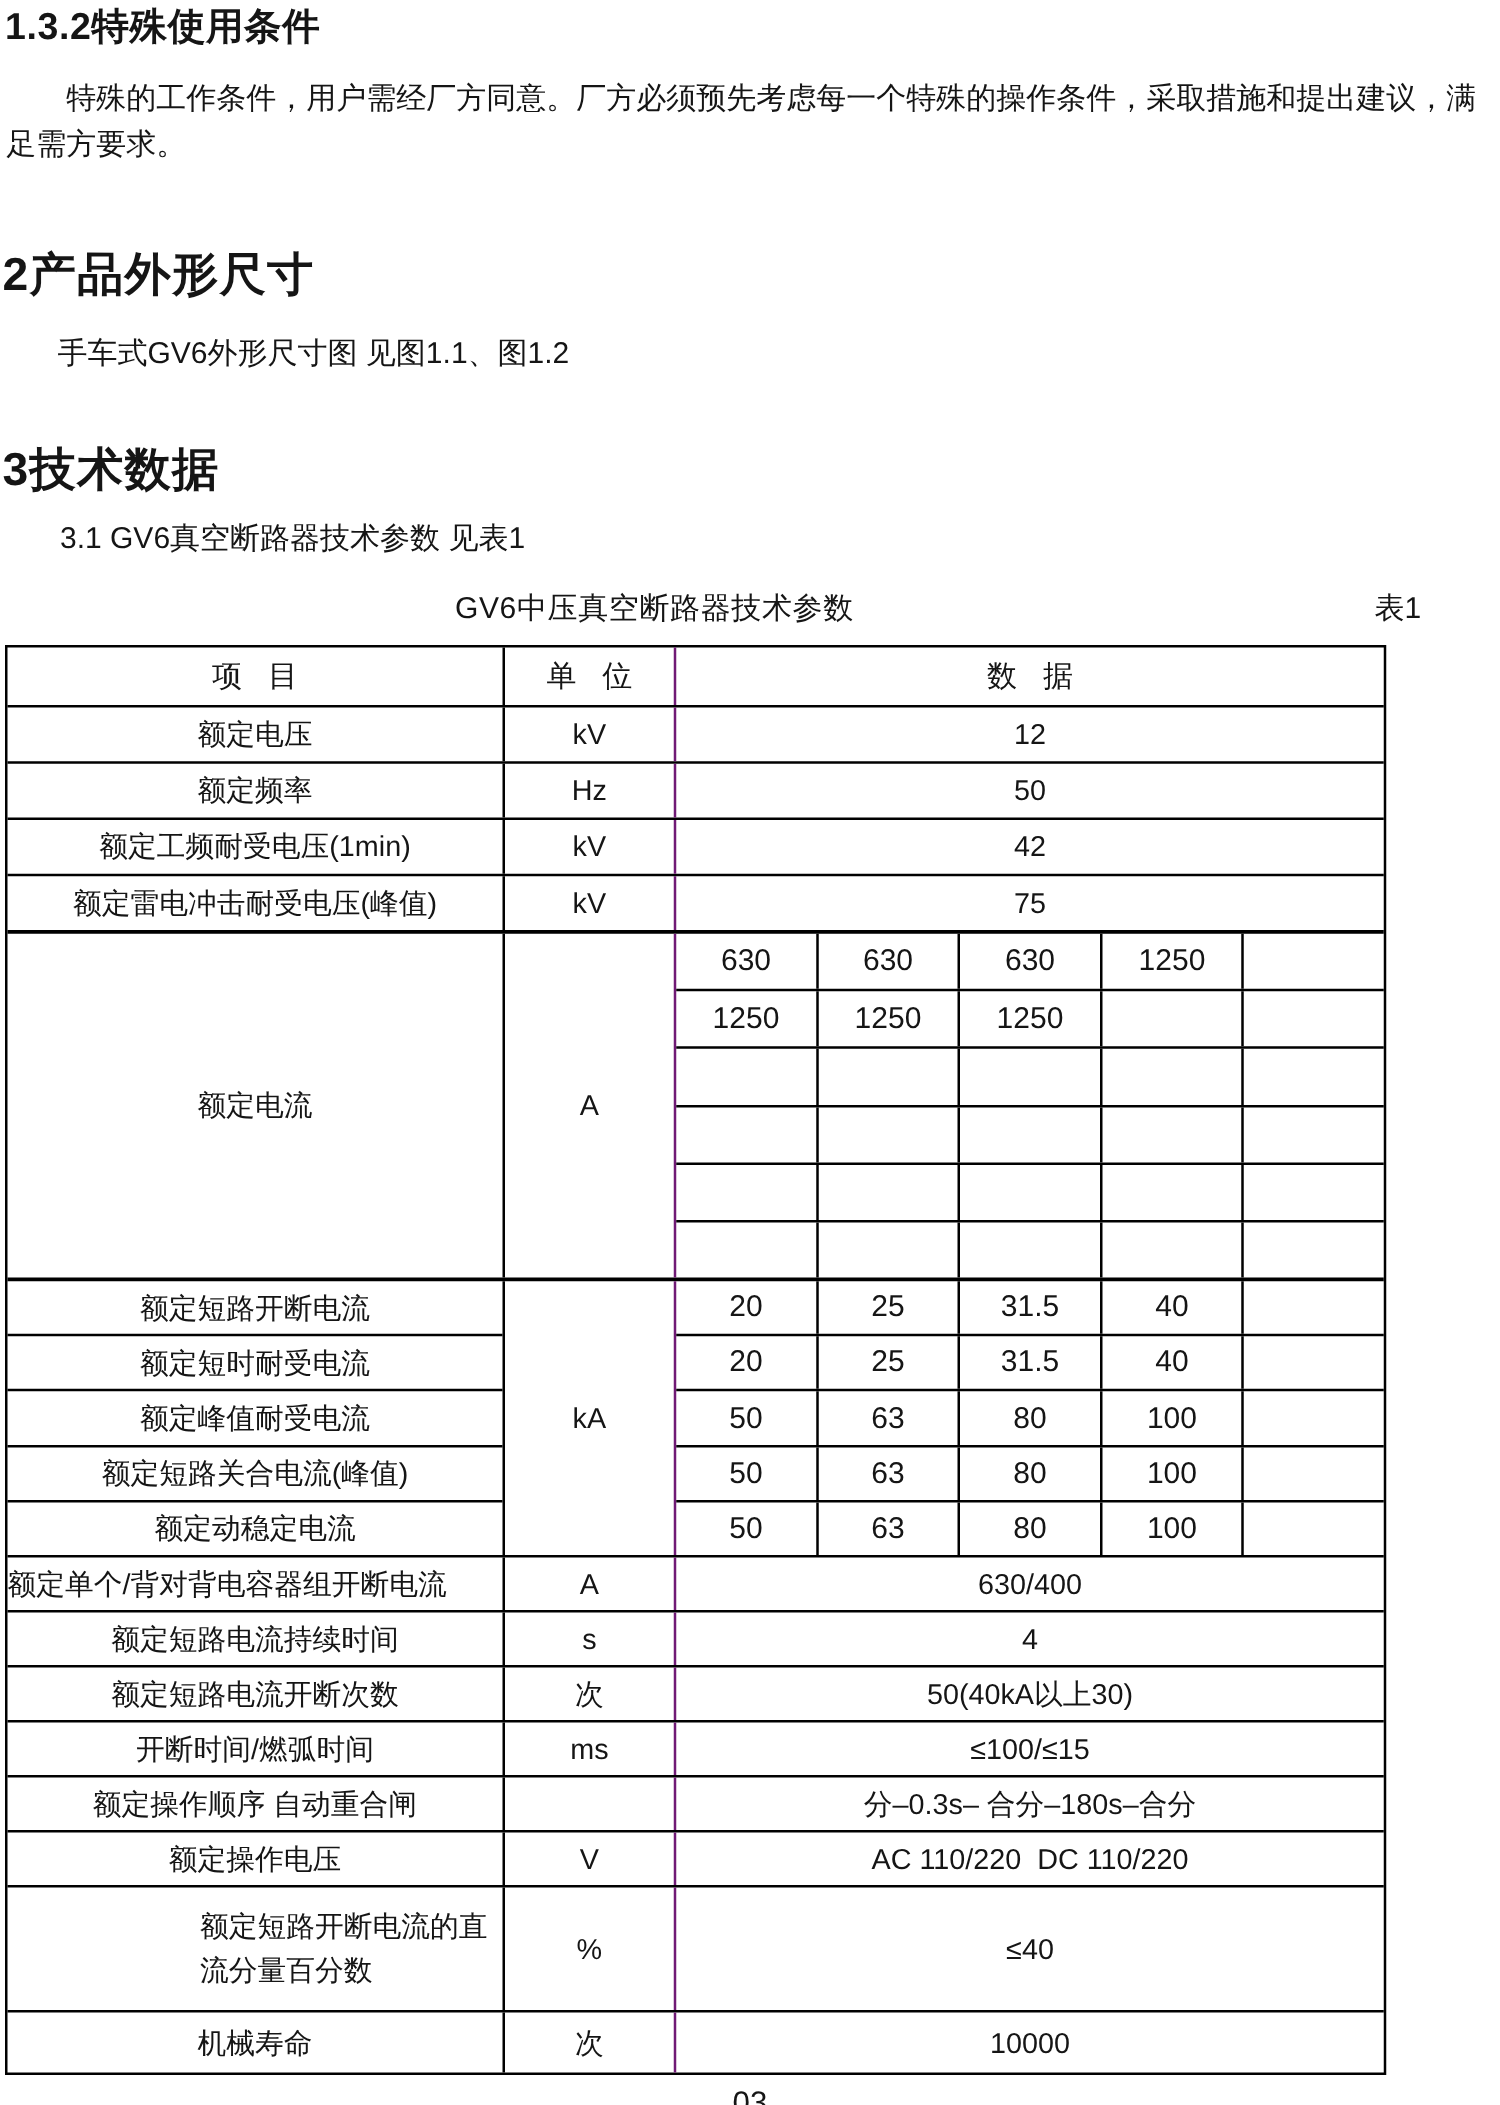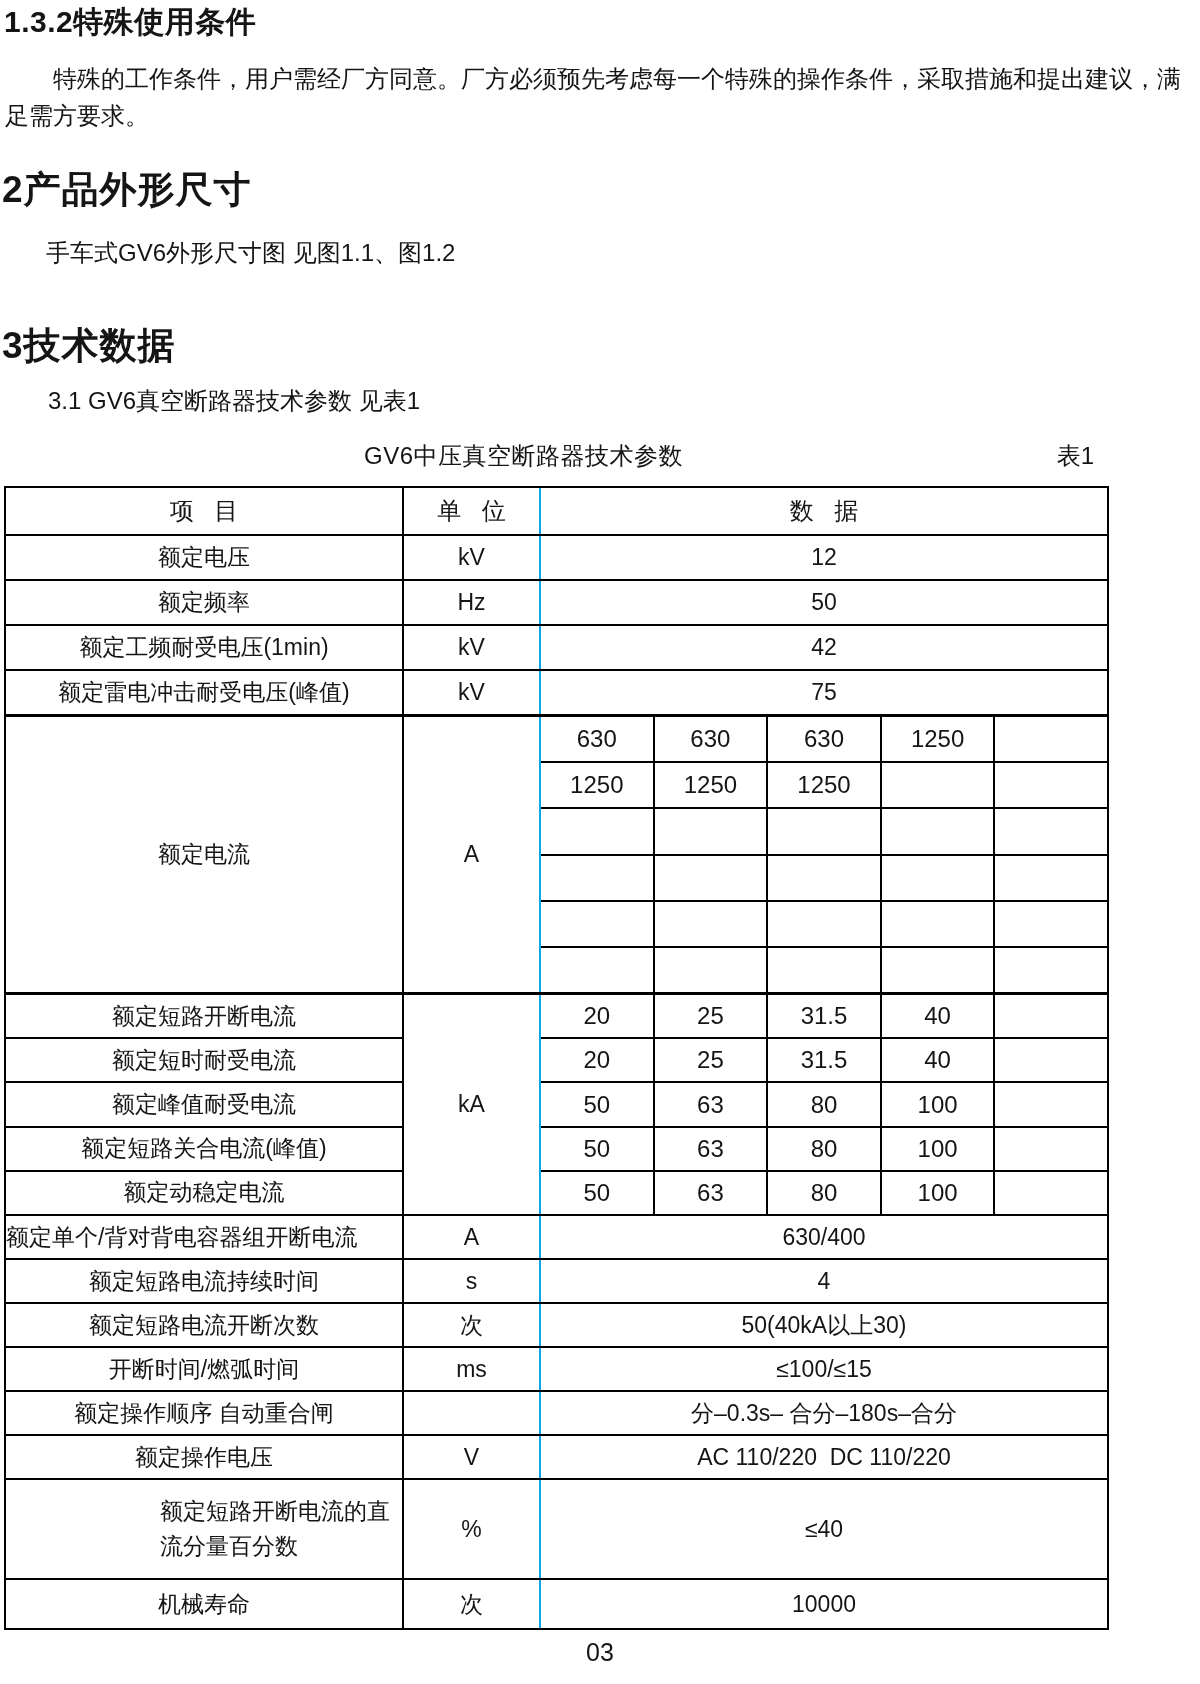--- a/index.html
+++ b/index.html
@@ -4,38 +4,38 @@
 <style>
   html,body{margin:0;padding:0;}
   body{
     width:1200px;height:1684px;background:#ffffff;color:#151515;
     font-family:"Liberation Sans", sans-serif;
     overflow:hidden;position:relative;
   }
   .h1{font-size:30px;font-weight:600;line-height:36px;margin:4px 0 0 4px;letter-spacing:0.5px;}
   .body-para{font-size:24px;line-height:37px;margin:20px 0 0 5px;width:1180px;text-indent:48px;}
   .h2{font-size:37px;font-weight:600;line-height:44px;margin-left:2px;letter-spacing:1px;}
-  .h2a{margin-top:34px;}
+  .h2a{margin-top:64px;}
   .h2b{margin-top:56px;}
   .indent-line{font-size:24px;line-height:30px;margin:26px 0 0 46px;}
   .line31{margin:18px 0 0 48px;}
   .caption-row{margin-top:24px;height:32px;display:flex;align-items:center;font-size:24px;}
   .tbl-title{margin-left:364px;letter-spacing:0.5px;}
-  .tbl-label{margin-left:auto;margin-right:106px;}
+  .tbl-label{margin-left:auto;margin-right:63px;}
 
   .tbl{
     margin:14px 0 0 4px;width:1105px;box-sizing:border-box;
     border:2px solid #000;font-size:23px;
   }
   .trow{display:flex;border-top:2px solid #000;box-sizing:border-box;}
   .trow.first{border-top:none;}
   .sect{border-top-width:3px;}
   .cell{display:flex;align-items:center;justify-content:center;text-align:center;}
   .ci{width:396px;box-sizing:border-box;}
-  .cu{width:139px;box-sizing:border-box;border-left:2px solid #000;border-right:2px solid #0ea5e9;}
+  .cu{width:139px;box-sizing:border-box;border-left:2px solid #000;border-right:2px solid #701a75;}
   .cd{flex:1;white-space:pre;}
   .thead{height:46px;font-size:24px;}
   .thead .cell{word-spacing:14px;}
   .r45{height:45px;}
   .r44{height:44px;}
   .rtall{height:100px;}
   .rlast{height:50px;}
   .rc{height:278px;}
   .ka{height:222px;}
   .cgrid{flex:1;display:flex;flex-direction:column;}

